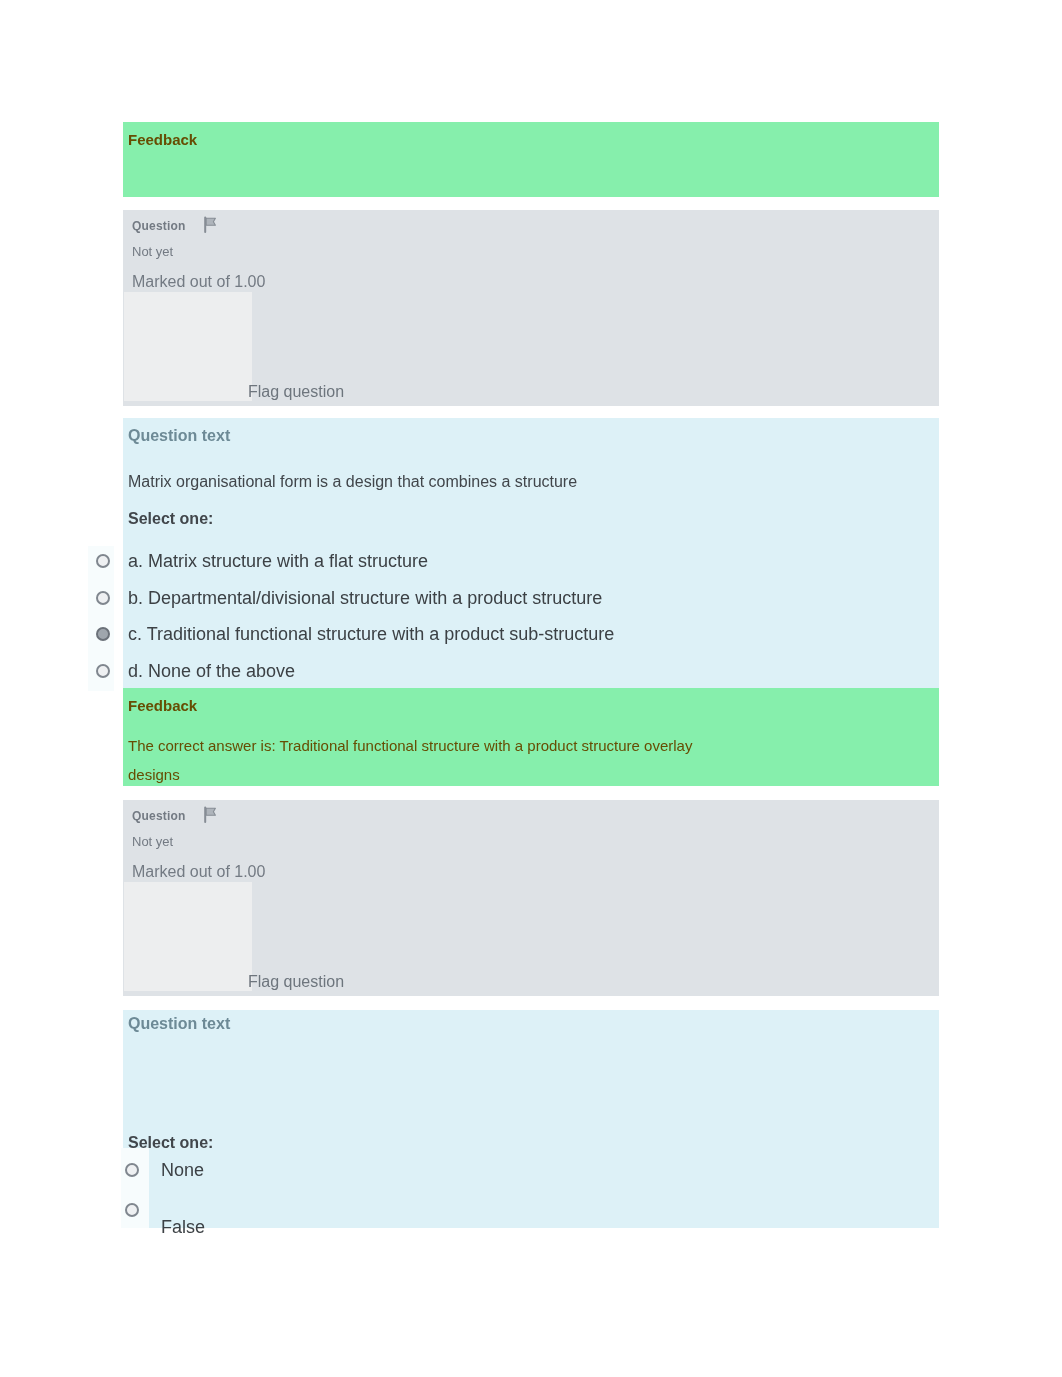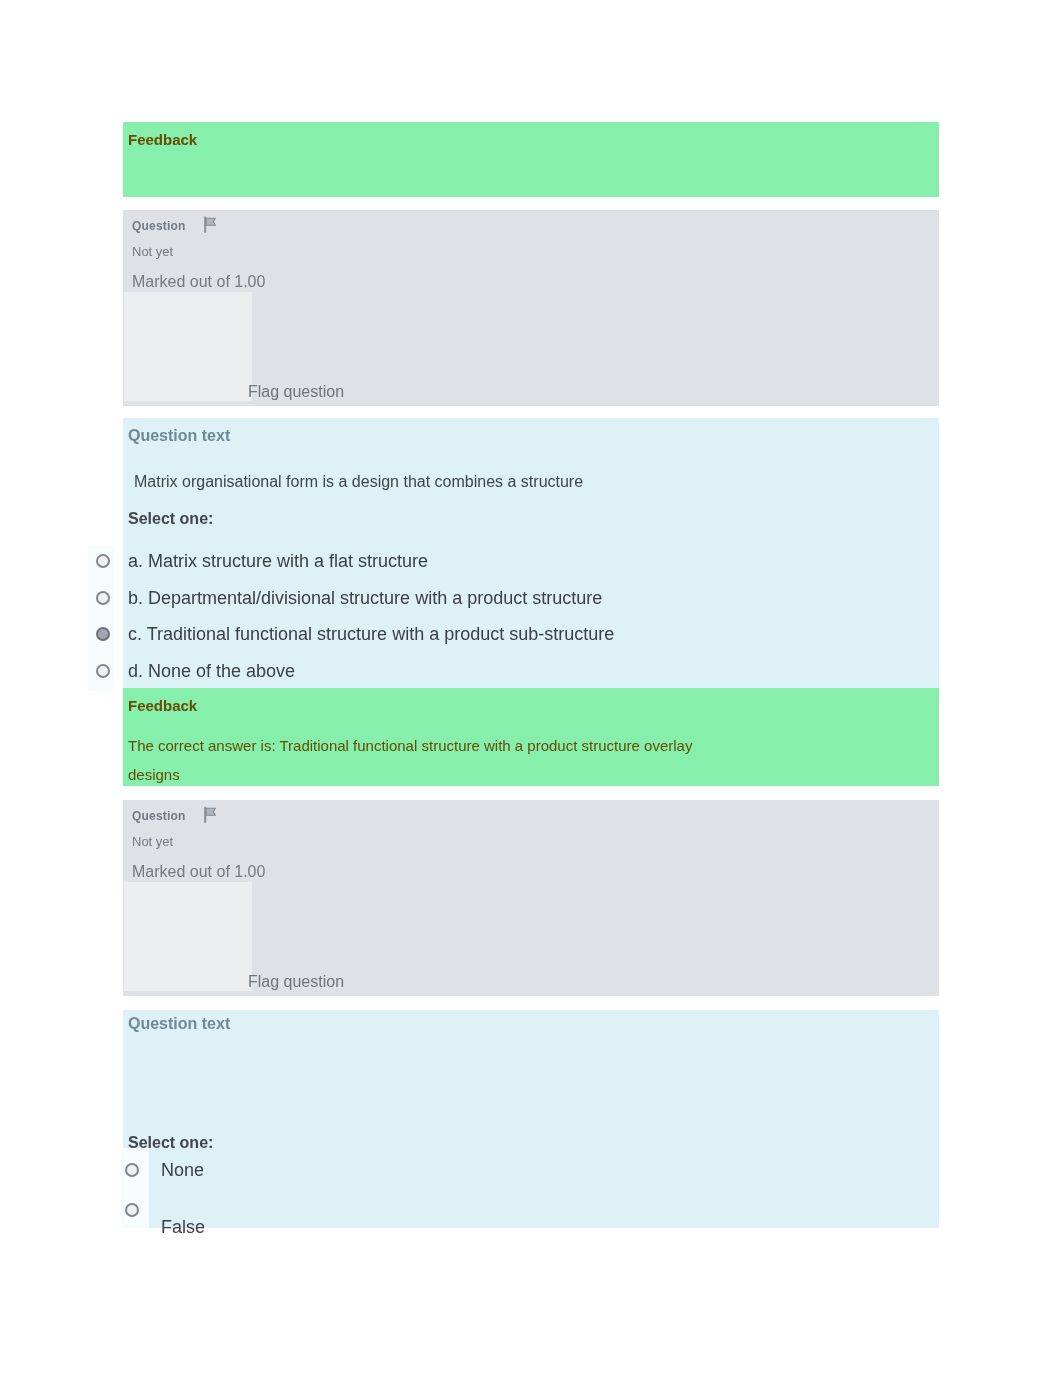--- a/index.html
+++ b/index.html
@@ -16,21 +16,21 @@
   .qno{position:absolute;left:9px;top:9px;font-size:12px;font-weight:bold;color:#737a83;letter-spacing:0.2px;}
   .flagicon{position:absolute;left:80px;top:6px;}
   .qstate{position:absolute;left:9px;top:34px;color:#737a83;}
   .qstate .st{font-size:13px;line-height:1.25;}
   .qstate .mk{font-size:16px;line-height:1.2;white-space:nowrap;margin-top:12px;}
   .qflagbox{position:absolute;left:1px;top:82px;width:128px;height:109px;background:#edeeef;}
   .flagq{position:absolute;left:125px;top:173px;font-size:16px;color:#6d757d;}
 
   .qtext{background:#ddf1f7;}
   .qnum{position:absolute;left:5px;top:9px;font-size:16px;font-weight:bold;color:#6d8a96;}
-  .stem{position:absolute;left:5px;top:50px;width:650px;font-size:16px;color:#41464b;line-height:1.75;margin-left:6px;}
+  .stem{position:absolute;left:5px;top:50px;width:650px;font-size:16px;color:#41464b;line-height:1.75;}
   .sel{position:absolute;left:5px;font-size:16px;color:#41464b;font-weight:bold;}
   .opt{position:absolute;left:5px;font-size:18px;color:#3c4145;}
   .radio{position:absolute;width:14px;height:14px;border-radius:50%;z-index:3;
          border:2px solid #80878f;background:#eef0f2;box-sizing:border-box;}
   .radiohalo{position:absolute;background:#f7fcfd;z-index:1;}
   .radio.on{border-color:#6b7179;background:#9fa6ad;}
 </style>
 </head>
 <body>
 

